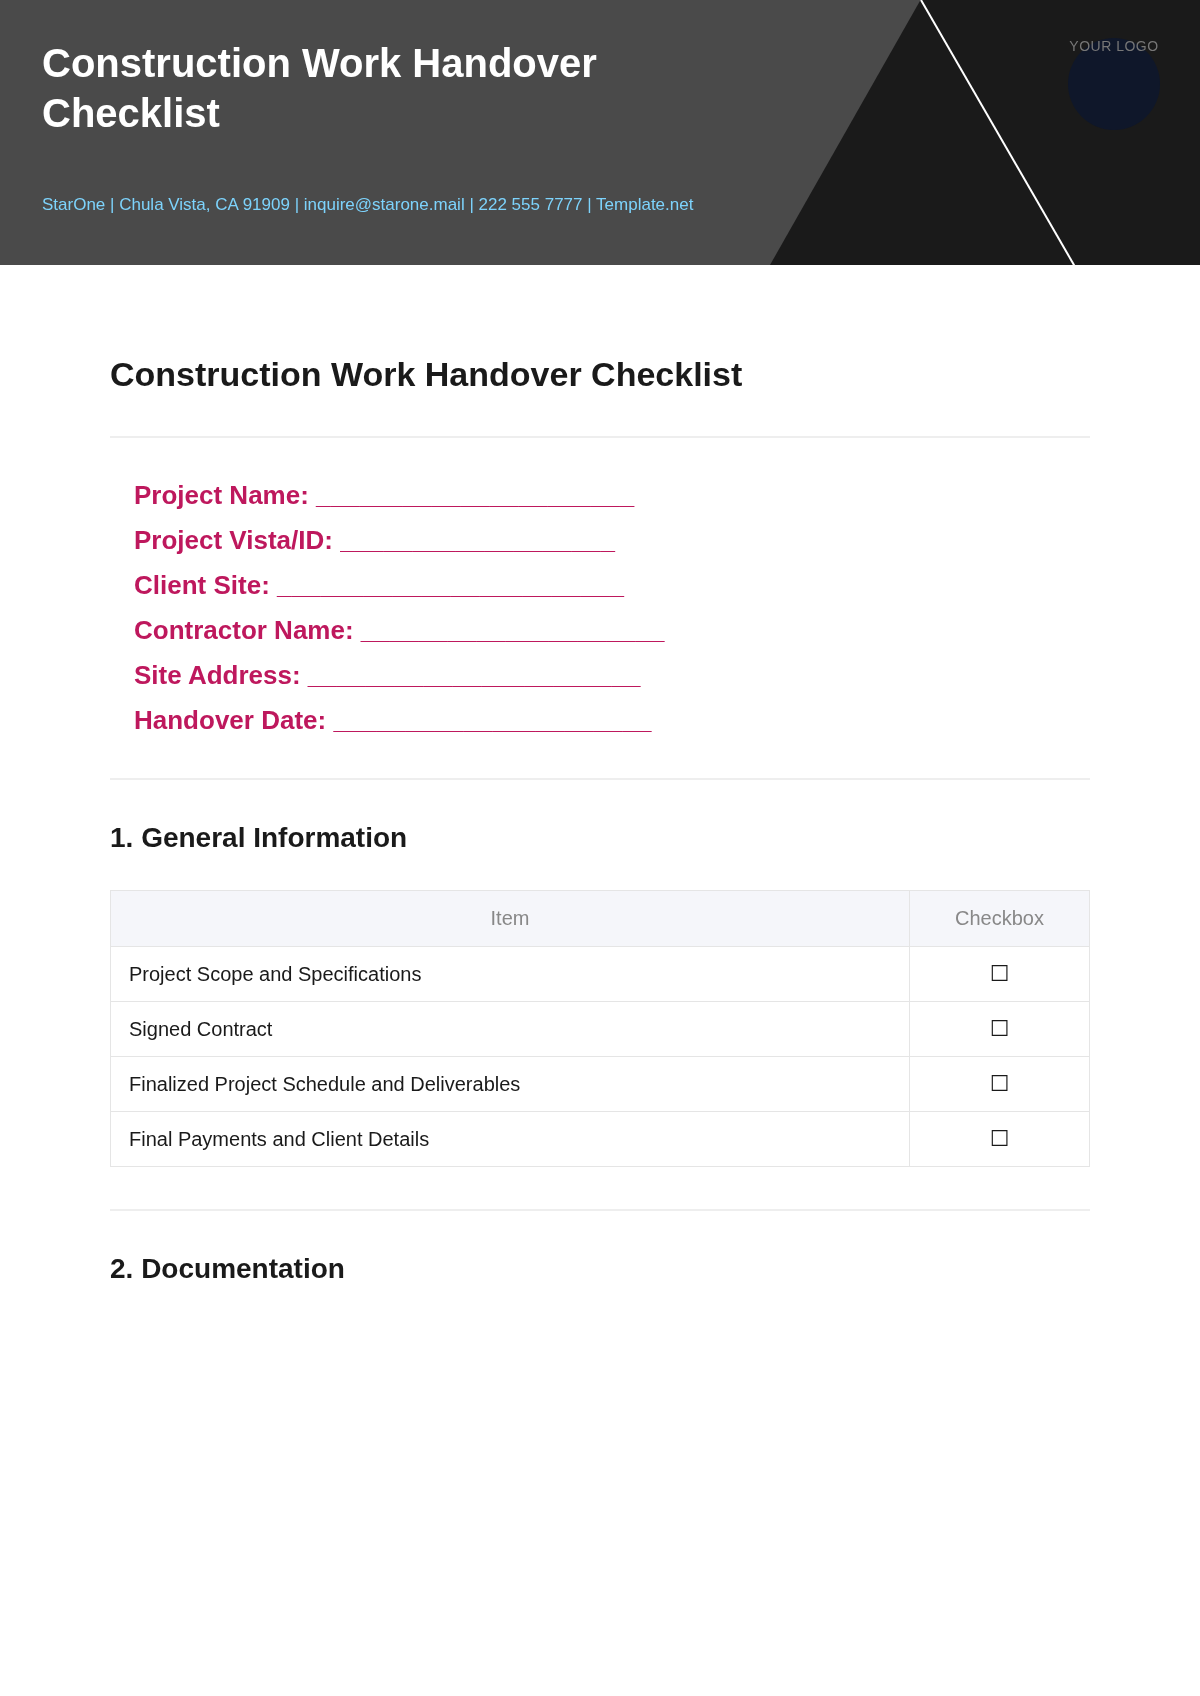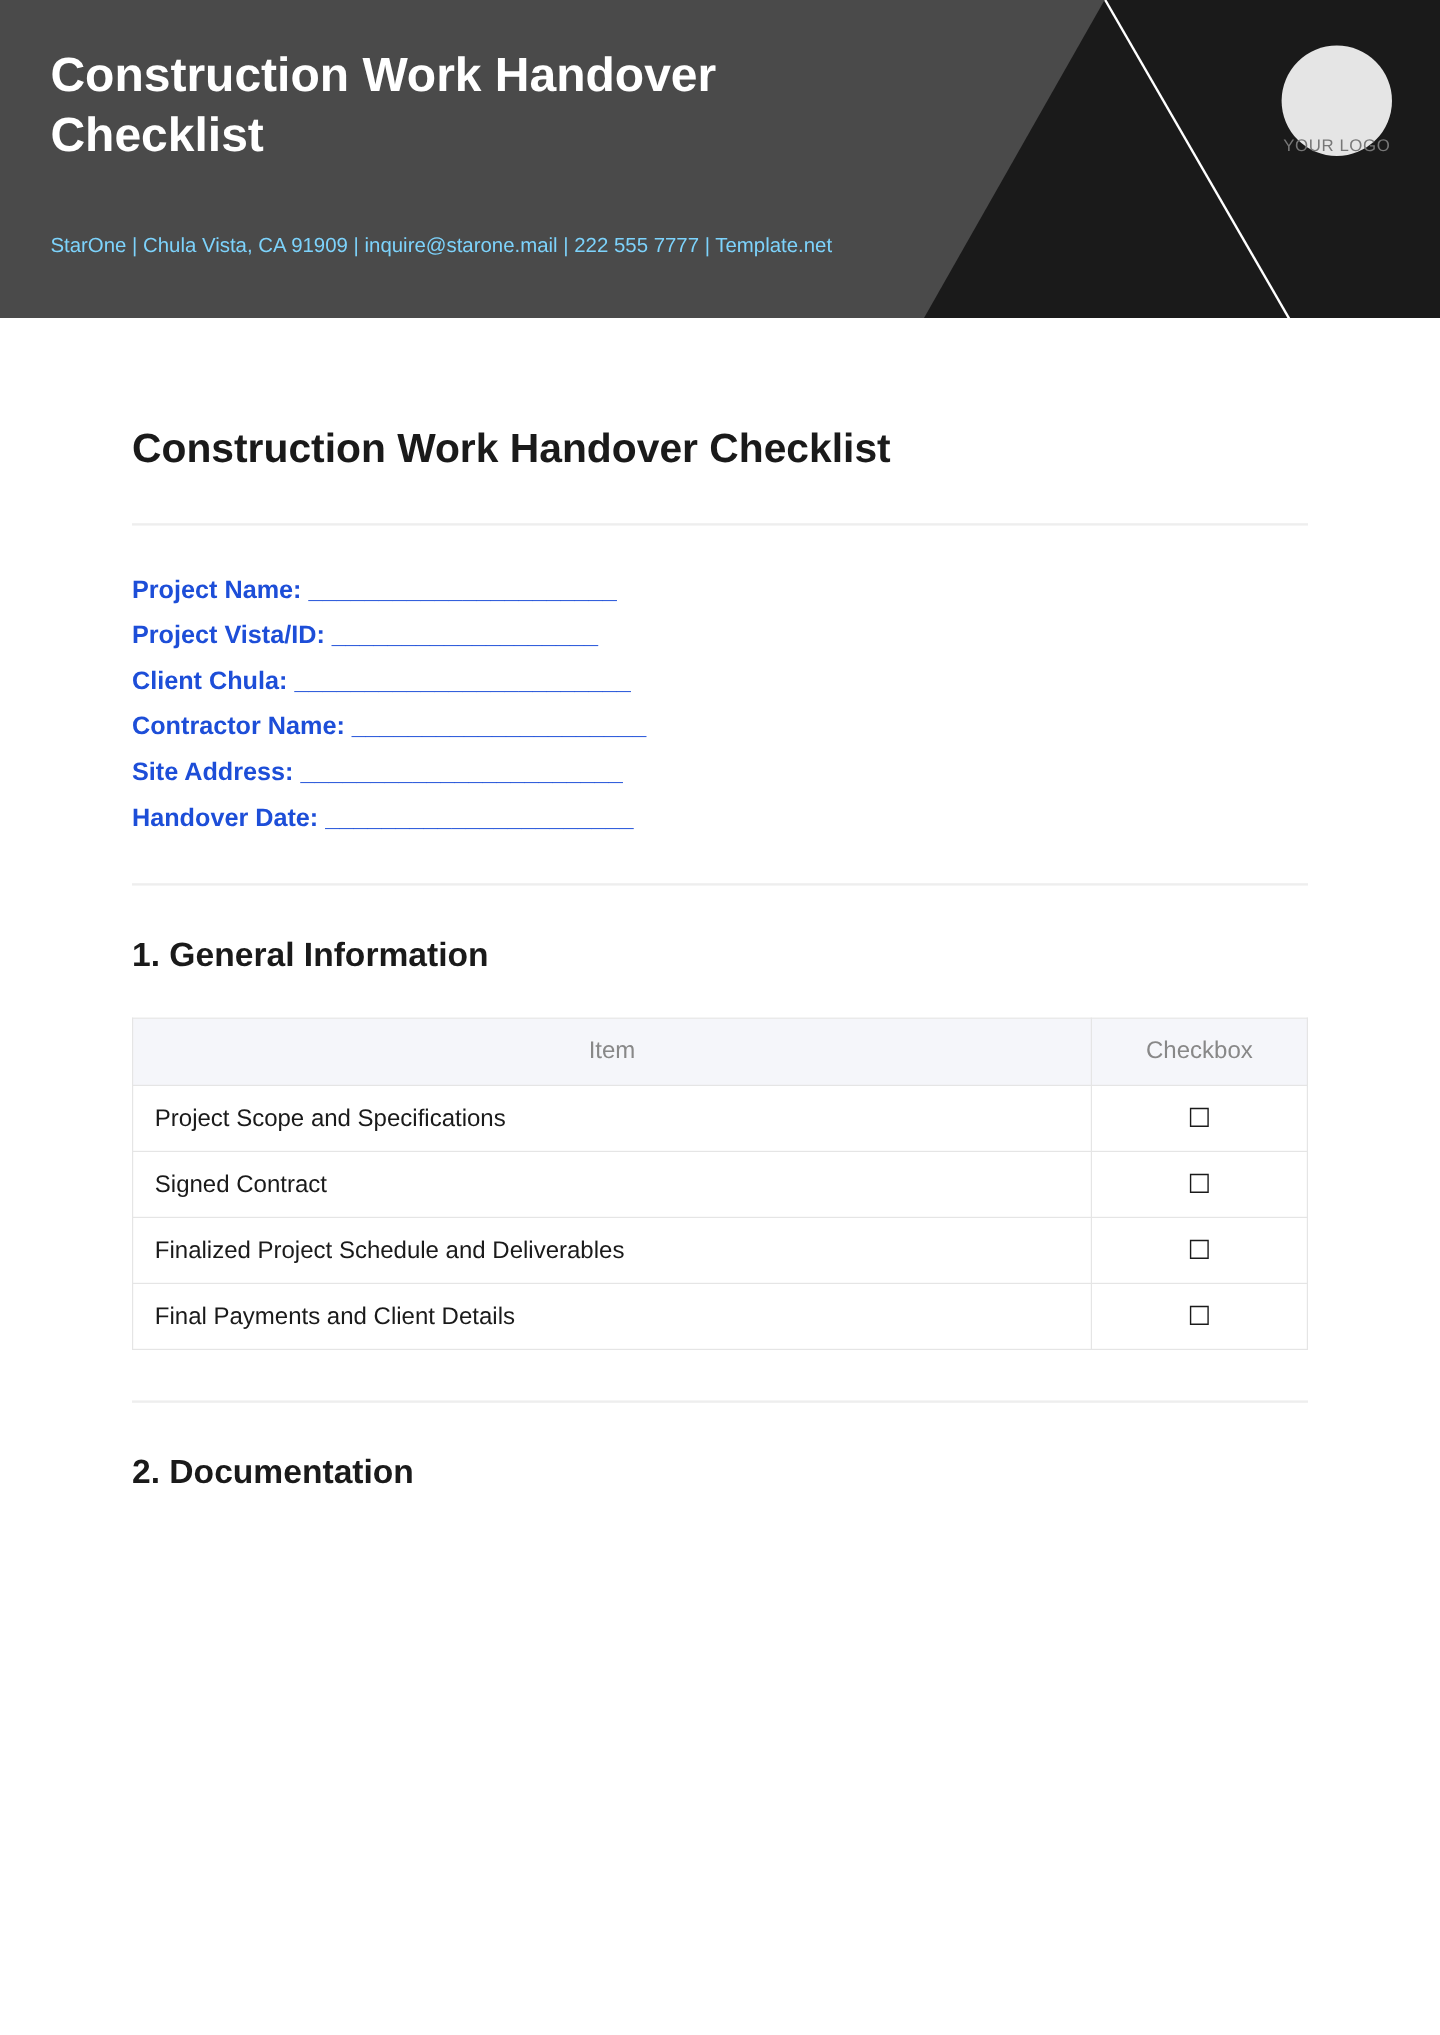--- a/index.html
+++ b/index.html
@@ -52,23 +52,23 @@
     color: #7dd3fc;
     font-size: 17px;
   }
   .logo-circle {
     position: absolute;
     top: 38px;
     right: 40px;
     width: 92px;
     height: 92px;
     border-radius: 50%;
-    background: #e5e5e5;
+    background: #0f172a;
     display: flex;
-    align-items: flex-end;
+    align-items: flex-start;
     justify-content: center;
     text-align: center;
     color: #777;
     font-size: 14px;
     line-height: 1.2;
     letter-spacing: 0.5px;
   }
   .content {
     padding: 90px 110px 0 110px;
   }
@@ -80,24 +80,25 @@
   }
   .divider {
     border: none;
     border-top: 2px solid #eeeeee;
     margin-bottom: 42px;
   }
   .fields {
     margin-bottom: 42px;
   }
   .field-line {
-    font-size: 21px;
+    font-size: 26px;
     font-weight: bold;
-    color: #1d4ed8;
+    color: #be185d;
     margin-bottom: 14px;
+    margin-left: 24px;
   }
   .section-heading {
     font-size: 28px;
     font-weight: bold;
     color: #1a1a1a;
     margin-bottom: 36px;
   }
   table {
     width: 100%;
     border-collapse: collapse;
@@ -139,21 +140,21 @@
   </div>
 </div>
 
 <div class="content">
   <h1 class="doc-title">Construction Work Handover Checklist</h1>
   <hr class="divider">
 
   <div class="fields">
     <div class="field-line">Project Name: ______________________</div>
     <div class="field-line">Project Vista/ID: ___________________</div>
-    <div class="field-line">Client Chula: ________________________</div>
+    <div class="field-line">Client Site: ________________________</div>
     <div class="field-line">Contractor Name: _____________________</div>
     <div class="field-line">Site Address: _______________________</div>
     <div class="field-line">Handover Date: ______________________</div>
   </div>
 
   <hr class="divider">
 
   <h2 class="section-heading">1. General Information</h2>
 
   <table>

